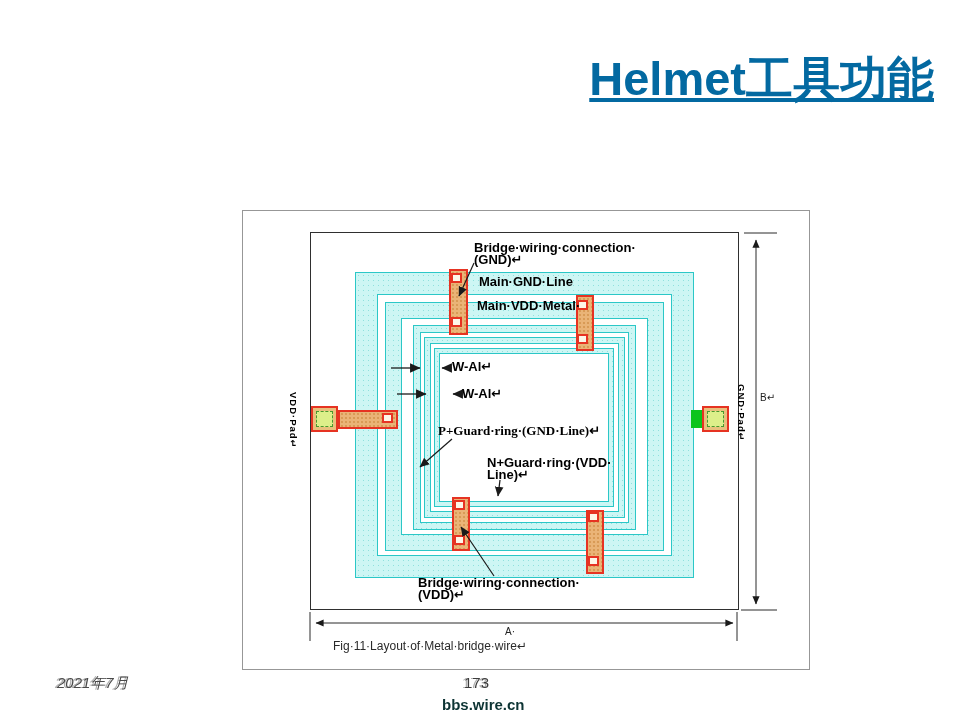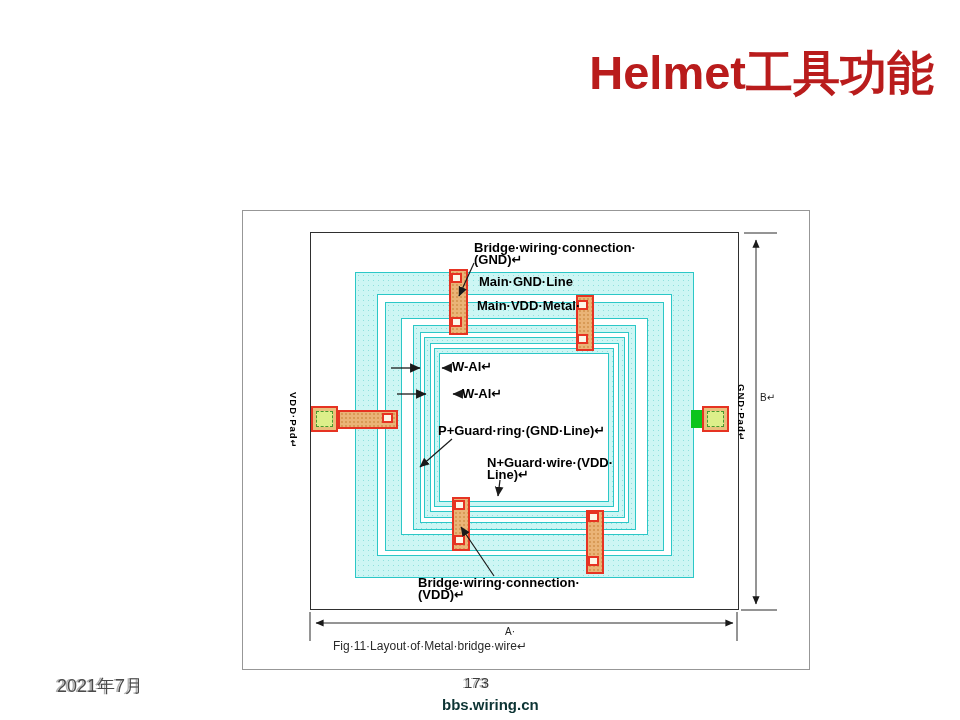--- a/index.html
+++ b/index.html
@@ -1,21 +1,21 @@
 <!DOCTYPE html>
 <html><head>
 <meta charset="utf-8">
 <style>
   html,body{margin:0;padding:0;background:#fff;}
   .slide{position:relative;width:960px;height:720px;background:#ffffff;overflow:hidden;
          font-family:"Liberation Sans","DejaVu Sans",sans-serif;color:#111;}
 
   
-  .page-title{position:absolute;top:42px;right:26px;font-size:47px;font-weight:bold;
-              letter-spacing:0px;white-space:nowrap;color:#b91c1c;}
+  .page-title{position:absolute;top:48px;right:26px;font-size:47px;font-weight:bold;
+              letter-spacing:0px;white-space:nowrap;color:#0369a1;text-decoration:underline;}
   .bullet-item{position:absolute;left:62px;top:146px;font-size:31px;font-weight:600;
                font-family:"Liberation Mono","DejaVu Sans Mono",monospace;color:#000;}
   .bullet-marker{margin-right:22px;font-family:"DejaVu Sans",sans-serif;}
 
   
   .fig-frame{position:absolute;left:242px;top:210px;width:566px;height:458px;
              border:1px solid #979797;background:#fff;}
   .inner-frame{position:absolute;left:310px;top:232px;width:427px;height:376px;
                border:1px solid #2f2f2f;background:#fff;z-index:5;}
 
@@ -36,22 +36,22 @@
   .lbl{position:absolute;font-size:13px;font-weight:bold;line-height:12px;color:#000;
        white-space:nowrap;z-index:50;}
   .vtext{position:absolute;writing-mode:vertical-rl;font-size:9.5px;font-weight:bold;
          color:#000;z-index:50;letter-spacing:1px;}
   .dimlbl{position:absolute;font-size:10px;font-weight:normal;color:#222;z-index:50;}
   .caption{position:absolute;left:333px;top:639px;font-size:12px;color:#2a2a2a;z-index:50;}
 
   svg.overlay{position:absolute;left:0;top:0;z-index:40;pointer-events:none;}
 
   
-  .footer-date{position:absolute;left:57px;top:674px;font-size:18px;color:#4a4a4a;
-               text-shadow:-2px 0 0 rgba(110,110,110,0.55);}
+  .footer-date{position:absolute;left:57px;top:674px;font-size:15px;color:#4a4a4a;
+               text-shadow:-2px 0 0 rgba(110,110,110,0.55);font-style:italic;}
   .page-number{position:absolute;left:464px;top:674px;font-size:15px;color:#3c3c3c;
                text-shadow:-2px 0 0 rgba(110,110,110,0.55);}
   .watermark{position:absolute;left:442px;top:696px;font-size:15px;font-weight:bold;color:#0d3434;}
 </style>
 </head>
 <body>
 
 <div class="slide">
 
   <div class="page-title">Helmet工具功能</div>
@@ -124,35 +124,35 @@
   </svg>
 
   <div class="lbl" style="left:474px;top:242px;">
     <div>Bridge·wiring·connection·</div>
     <div>(GND)↵</div>
   </div>
   <div class="lbl" style="left:479px;top:276px;text-align:right;">Main·GND·Line</div>
   <div class="lbl" style="left:477px;top:300px;">Main·VDD·Metal·</div>
   <div class="lbl" style="left:452px;top:361px;">W-Al↵</div>
   <div class="lbl" style="left:462px;top:388px;">W-Al↵</div>
-  <div class="lbl" style="left:438px;top:425px;">P+Guard·ring·(GND·Line)↵</div>
+  <div class="lbl" style="left:438px;top:425px;font-family:Liberation Serif, serif;">P+Guard·ring·(GND·Line)↵</div>
   <div class="lbl" style="left:487px;top:457px;">
-    <div>N+Guard·wire·(VDD·</div>
+    <div>N+Guard·ring·(VDD·</div>
     <div>Line)↵</div>
   </div>
   <div class="lbl" style="left:418px;top:577px;">
     <div>Bridge·wiring·connection·</div>
     <div>(VDD)↵</div>
   </div>
 
   <div class="vtext" style="left:288px;top:392px;">VDD·Pad↵</div>
   <div class="vtext" style="left:736px;top:384px;">GND·Pad↵</div>
 
   <div class="dimlbl" style="left:480px;top:626px;width:60px;text-align:center;">A·</div>
   <div class="dimlbl" style="left:760px;top:392px;">B↵</div>
 
   <div class="caption">Fig·11·Layout·of·Metal·bridge·wire↵</div>
 
   <div class="footer-date">2021年7月</div>
   <div class="page-number">173</div>
-  <div class="watermark">bbs.wiring.cn</div>
+  <div class="watermark">bbs.wire.cn</div>
 
 </div>
 
 </body></html>

